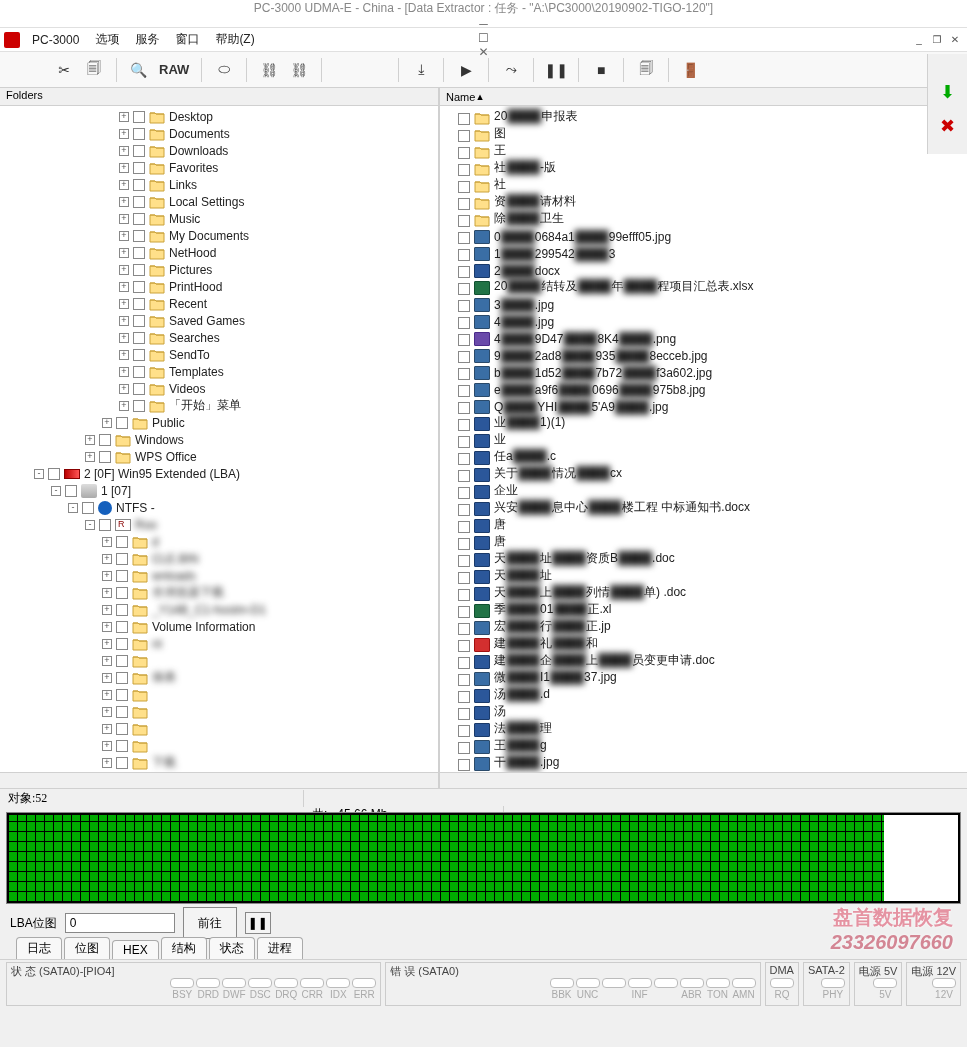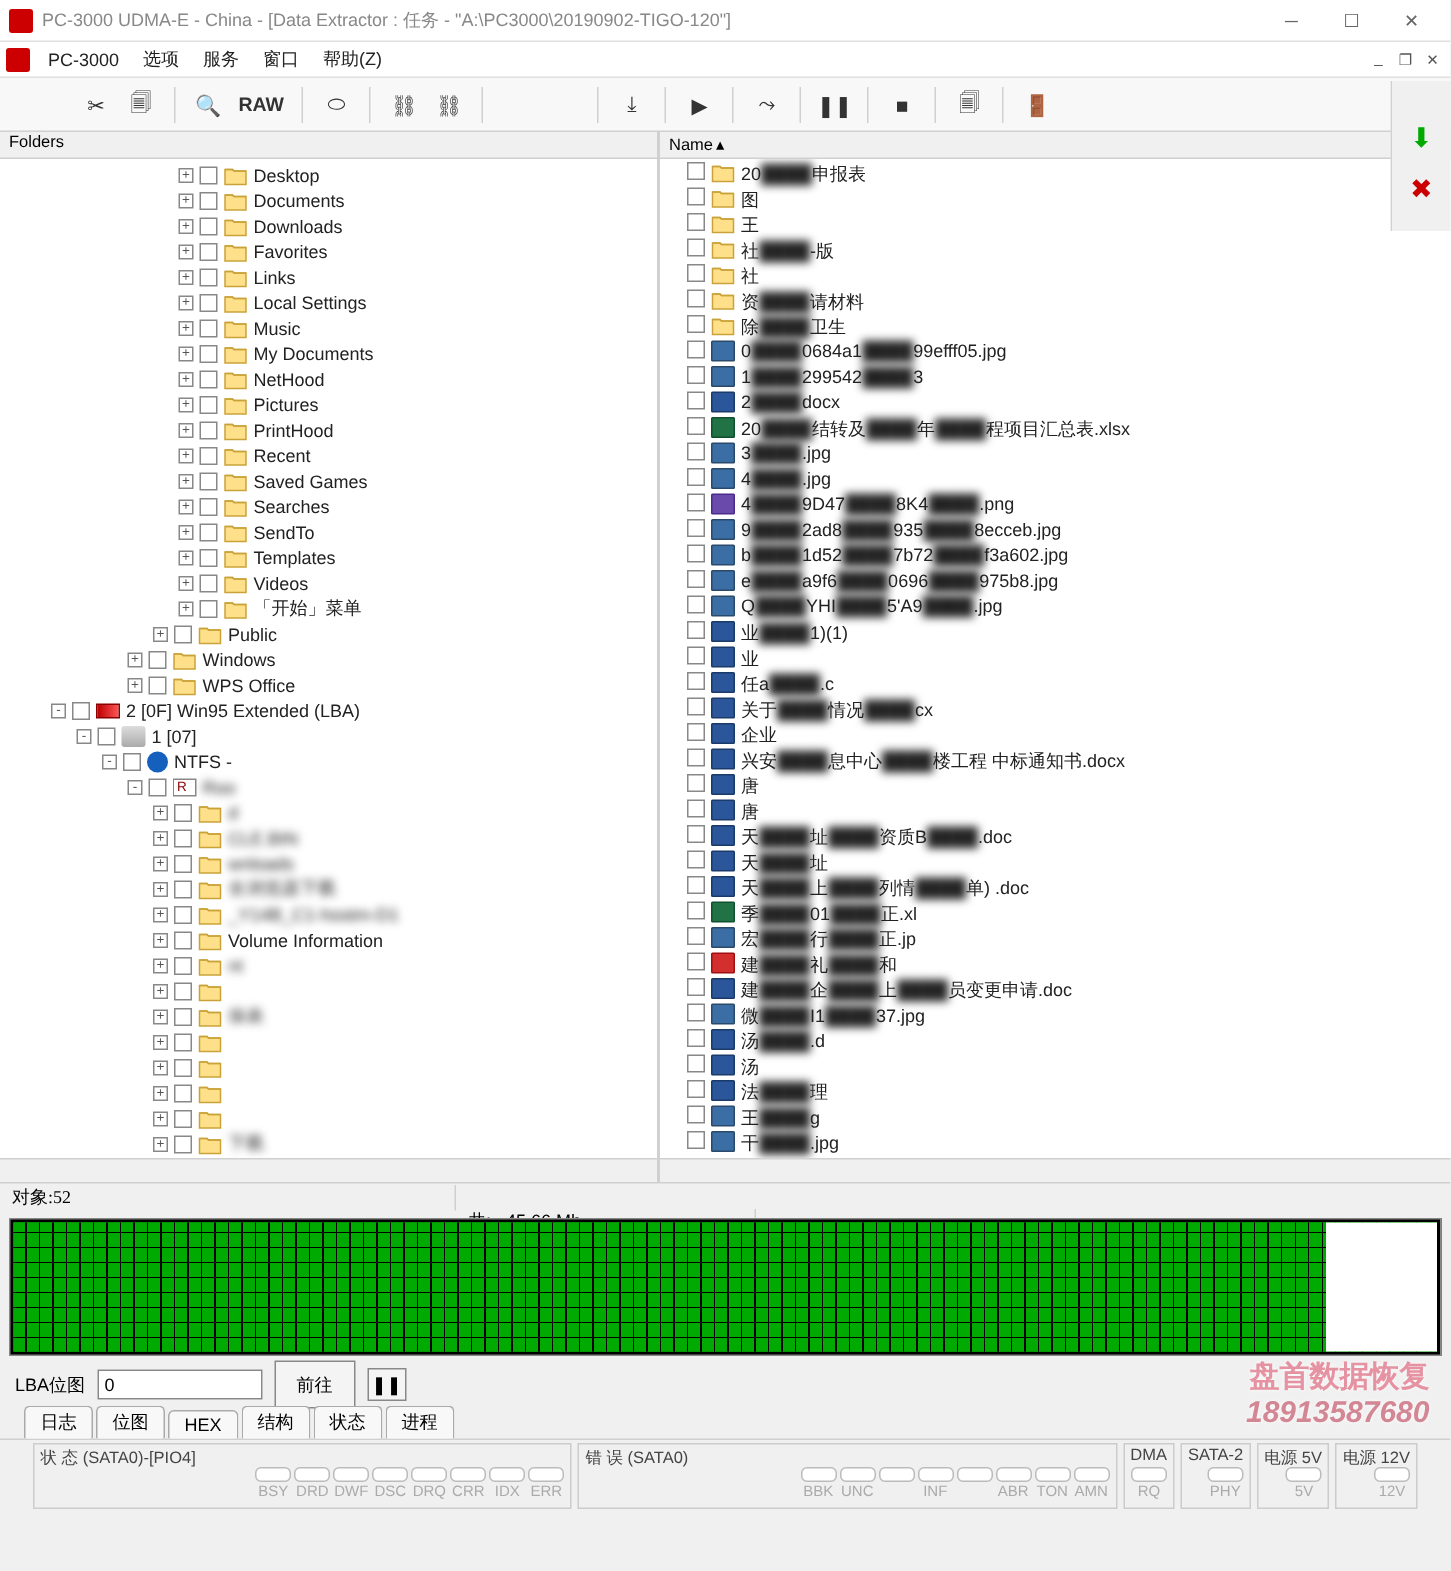--- a/index.html
+++ b/index.html
@@ -1,17 +1,17 @@
 <!DOCTYPE html>
 <html><head>
 <meta charset="utf-8">
 <style>
 * { box-sizing: border-box; margin: 0; padding: 0; }
 body { font-family: "Microsoft YaHei", "Segoe UI", Tahoma, sans-serif; font-size: 12px; background: #f0f0f0; width: 967px; height: 1047px; overflow: hidden; position: relative; }
-.titlebar { height: 28px; background: #fff; display: flex; align-items: center; padding: 0 6px; border-bottom: 1px solid #e0e0e0; }
+.titlebar { height: 28px; background: #fff; display: flex; align-items: center; padding: 0 6px; border-bottom: 1px solid #e0e0e0; flex-direction: column; }
 .titlebar .app-ico { width: 16px; height: 16px; background: #c00; margin-right: 6px; border-radius: 2px; }
 .titlebar .title-text { flex: 1; color: #888; font-size: 12px; }
 .titlebar .wbtn { width: 40px; height: 28px; display: flex; align-items: center; justify-content: center; color: #666; cursor: pointer; }
 
 .menubar { height: 24px; background: #fff; display: flex; align-items: center; padding: 0 4px; border-bottom: 1px solid #e0e0e0; }
 .menubar .app-ico2 { width: 16px; height: 16px; background: #c00; margin-right: 4px; border-radius: 2px; }
 .menubar .menu-item { padding: 2px 8px; color: #222; cursor: pointer; }
 .menubar .spacer { flex: 1; }
 .menubar .mdi-btn { width: 16px; height: 16px; margin-left: 2px; font-size: 10px; display: flex; align-items: center; justify-content: center; cursor: pointer; color: #555; }
 
@@ -34,21 +34,21 @@
 .ntfs-ico { width: 14px; height: 14px; margin-right: 4px; background: #1560bd; border-radius: 50%; }
 .part-ico { width: 16px; height: 10px; margin-right: 4px; background: linear-gradient(90deg,#b00,#f55); border: 1px solid #800; }
 .vol-ico { width: 16px; height: 12px; margin-right: 4px; background: #fff; border: 1px solid #888; position: relative; }
 .vol-ico::before { content: 'R'; font-size: 9px; position: absolute; left: 2px; top: -1px; color: #800; }
 .tree-label { color: #222; cursor: default; }
 .tree-label.blur { filter: blur(3px); }
 
 .right-panel { flex: 1; display: flex; flex-direction: column; }
 .list-header { height: 18px; background: #f0f0f0; border-bottom: 1px solid #d0d0d0; display: flex; align-items: center; padding-left: 6px; font-size: 11px; }
 .file-list { flex: 1; overflow: auto; background: #fff; padding: 2px 0; }
-.file-row { display: flex; align-items: flex-start; height: 17px; font-size: 12px; padding-left: 18px; white-space: nowrap; }
+.file-row { display: flex; align-items: flex-end; height: 17px; font-size: 12px; padding-left: 18px; white-space: nowrap; }
 .file-cb { width: 12px; height: 12px; border: 1px solid #888; margin-right: 4px; background: #fff; cursor: pointer; }
 .file-ico { width: 16px; height: 14px; margin-right: 4px; display: flex; align-items: center; justify-content: center; font-size: 9px; border-radius: 1px; }
 .file-ico.fold svg { width:16px; height:14px; }
 .file-ico.jpg { background: #3a6ea5; color: #fff; border: 1px solid #2a4a6a; }
 .file-ico.doc { background: #2b579a; color: #fff; border: 1px solid #1a3a6a; }
 .file-ico.xls { background: #217346; color: #fff; border: 1px solid #105030; }
 .file-ico.pdf { background: #d32f2f; color: #fff; border: 1px solid #a01010; }
 .file-ico.png { background: #6a4aaa; color: #fff; border: 1px solid #4a2a8a; }
 .file-label { color: #222; cursor: default; }
 .file-label .blur { filter: blur(3px); display: inline-block; }
@@ -68,21 +68,21 @@
 .watermark .phone { color: #d07a8a; font-style: italic; }
 
 .lba-row { height: 30px; display: flex; align-items: center; padding: 0 10px; gap: 8px; background: #f0f0f0; font-size: 12px; }
 .lba-row input { width: 110px; height: 20px; border: 1px solid #888; padding: 0 16px 0 4px; font-size: 12px; }
 .lba-row button { height: 32px; padding: 0 14px; border: 1px solid #888; background: #f4f4f4; cursor: pointer; font-size: 12px; }
 .lba-row .pause { height: 22px; width: 26px; border: 1px solid #888; background: #f4f4f4; display: flex; align-items:center; justify-content:center; cursor: pointer; }
 
 .tabs-row { height: 22px; display: flex; align-items: flex-end; padding: 0 16px; background: #f0f0f0; border-bottom: 1px solid #d0d0d0; }
 .tabs-row .tab { padding: 2px 10px; border: 1px solid #aaa; border-bottom: none; background: #f8f8f8; margin-right: 2px; font-size: 12px; cursor: pointer; border-radius: 4px 4px 0 0; }
 
-.bottom { height: 48px; background: #f0f0f0; display: flex; padding: 2px 22px; gap: 4px; font-size: 11px; }
+.bottom { height: 48px; background: #f0f0f0; display: flex; padding: 2px 6px; gap: 4px; font-size: 11px; }
 .bgroup { border: 1px solid #ccc; padding: 1px 4px; display: flex; flex-direction: column; }
 .bgroup .hdr { color: #444; font-size: 11px; height: 14px; }
 .bgroup .leds { display: flex; gap: 2px; justify-content: flex-end; }
 .led { display: flex; flex-direction: column; align-items: center; color: #aaa; font-size: 10px; }
 .led .dot { width: 24px; height: 10px; border: 1px solid #bbb; border-radius: 4px; background: #fff; margin-bottom: 1px; }
 
 .right-sidebar { position: absolute; right: 0; top: 54px; width: 40px; height: 100px; background: #f0f0f0; border-left: 1px solid #d0d0d0; display: flex; flex-direction: column; align-items: center; gap: 10px; padding-top: 26px; }
 .right-sidebar .sbtn { width: 24px; height: 24px; cursor: pointer; font-size: 18px; display:flex; align-items:center; justify-content:center; }
 </style>
 </head>
@@ -780,21 +780,21 @@
   <div class="cell" style="flex:1"></div>
 </div>
 
 <div class="bitmap">
   <div class="bitmap-grid"></div>
   <div class="bitmap-end"></div>
 </div>
 
 <div class="watermark">
   <div>盘首数据恢复</div>
-  <div class="phone">18913587680</div>
+  <div class="phone">23326097660</div>
 </div>
 
 <div class="lba-row">
   <span>LBA位图</span>
   <input type="text" value="0" style="">
   <button>前往</button>
   <div class="pause">❚❚</div>
 </div>
 
 <div class="tabs-row">

